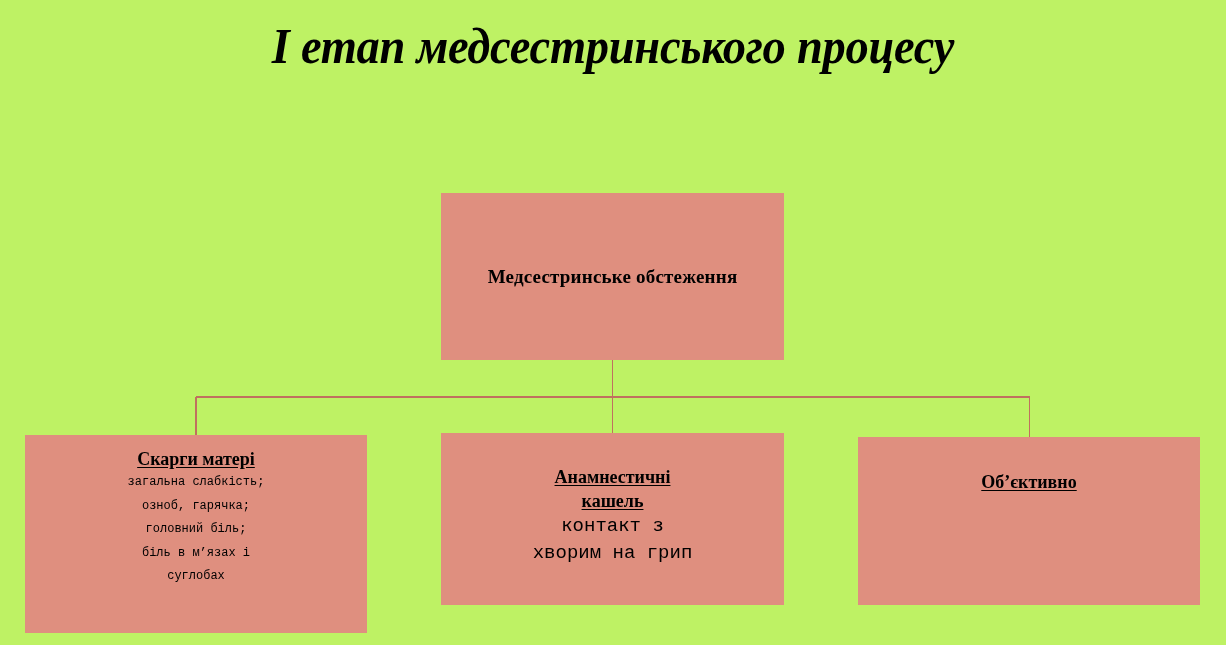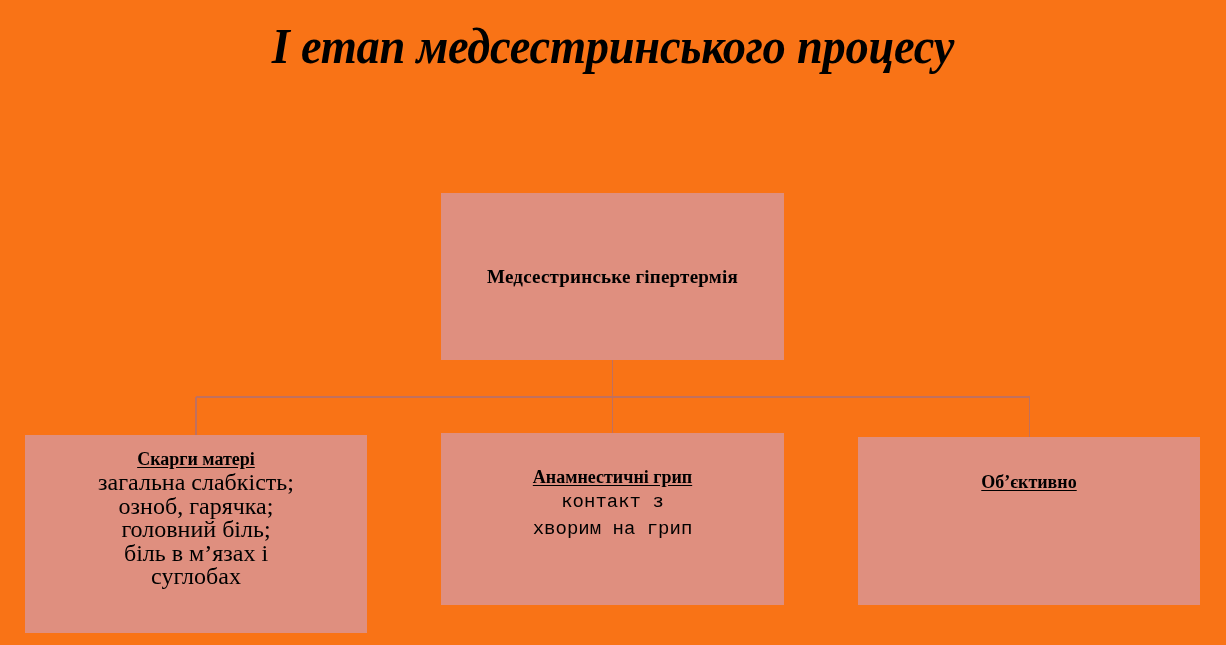--- a/index.html
+++ b/index.html
@@ -12,21 +12,21 @@
     height: 645px;
     position: relative;
     overflow: hidden;
     font-family: "Liberation Serif", "DejaVu Serif", serif;
     color: #000000;
   }
 
   #slide {
     position: absolute;
     inset: 0;
-    background: #f97316;
+    background: #bef264;
   }
 
   
   .slide-title {
     position: absolute;
     left: 0;
     top: 16px;
     width: 1226px;
     text-align: center;
     font-family: "Liberation Serif", "DejaVu Serif", serif;
@@ -111,22 +111,22 @@
     font-weight: bold;
     font-size: 18px;
     line-height: 24px;
     text-decoration: underline;
     text-underline-offset: 2px;
     max-width: 200px;
   }
   .node-leaf-2 .leaf-heading { max-width: 160px; }
 
   .leaf-body {
-    font-family: Liberation Serif, serif;
-    font-size: 24px;
+    font-family: Liberation Mono, monospace;
+    font-size: 12px;
     line-height: 23.5px;
     white-space: pre-line;
   }
   .leaf-body-sans {
     font-family: Liberation Mono, monospace;
     font-size: 19px;
     line-height: 27px;
   }
 </style>
 </head>
@@ -140,34 +140,34 @@
     <g stroke="#c0705f" stroke-width="1.6" fill="none" shape-rendering="crispEdges">
       <line x1="612.5" y1="360" x2="612.5" y2="397"></line>
       <line x1="196" y1="397" x2="1029.5" y2="397"></line>
       <line x1="196" y1="397" x2="196" y2="436"></line>
       <line x1="612.5" y1="397" x2="612.5" y2="434"></line>
       <line x1="1029.5" y1="397" x2="1029.5" y2="438"></line>
     </g>
   </svg>
 
   <div class="node node-root">
-    <div class="node-title">Медсестринське гіпертермія</div>
+    <div class="node-title">Медсестринське обстеження</div>
   </div>
 
   <div class="node node-leaf node-leaf-1">
     <div class="leaf-heading">Скарги матері</div>
     <div class="leaf-body">загальна слабкість;
 озноб, гарячка;
 головний біль;
 біль в м’язах і
 суглобах</div>
   </div>
 
   <div class="node node-leaf node-leaf-2">
-    <div class="leaf-heading">Анамнестичні грип</div>
+    <div class="leaf-heading">Анамнестичні кашель</div>
     <div class="leaf-body leaf-body-sans">контакт з
 хворим на грип</div>
   </div>
 
   <div class="node node-leaf node-leaf-3">
     <div class="leaf-heading">Об’єктивно</div>
   </div>
 
 </div>
 

